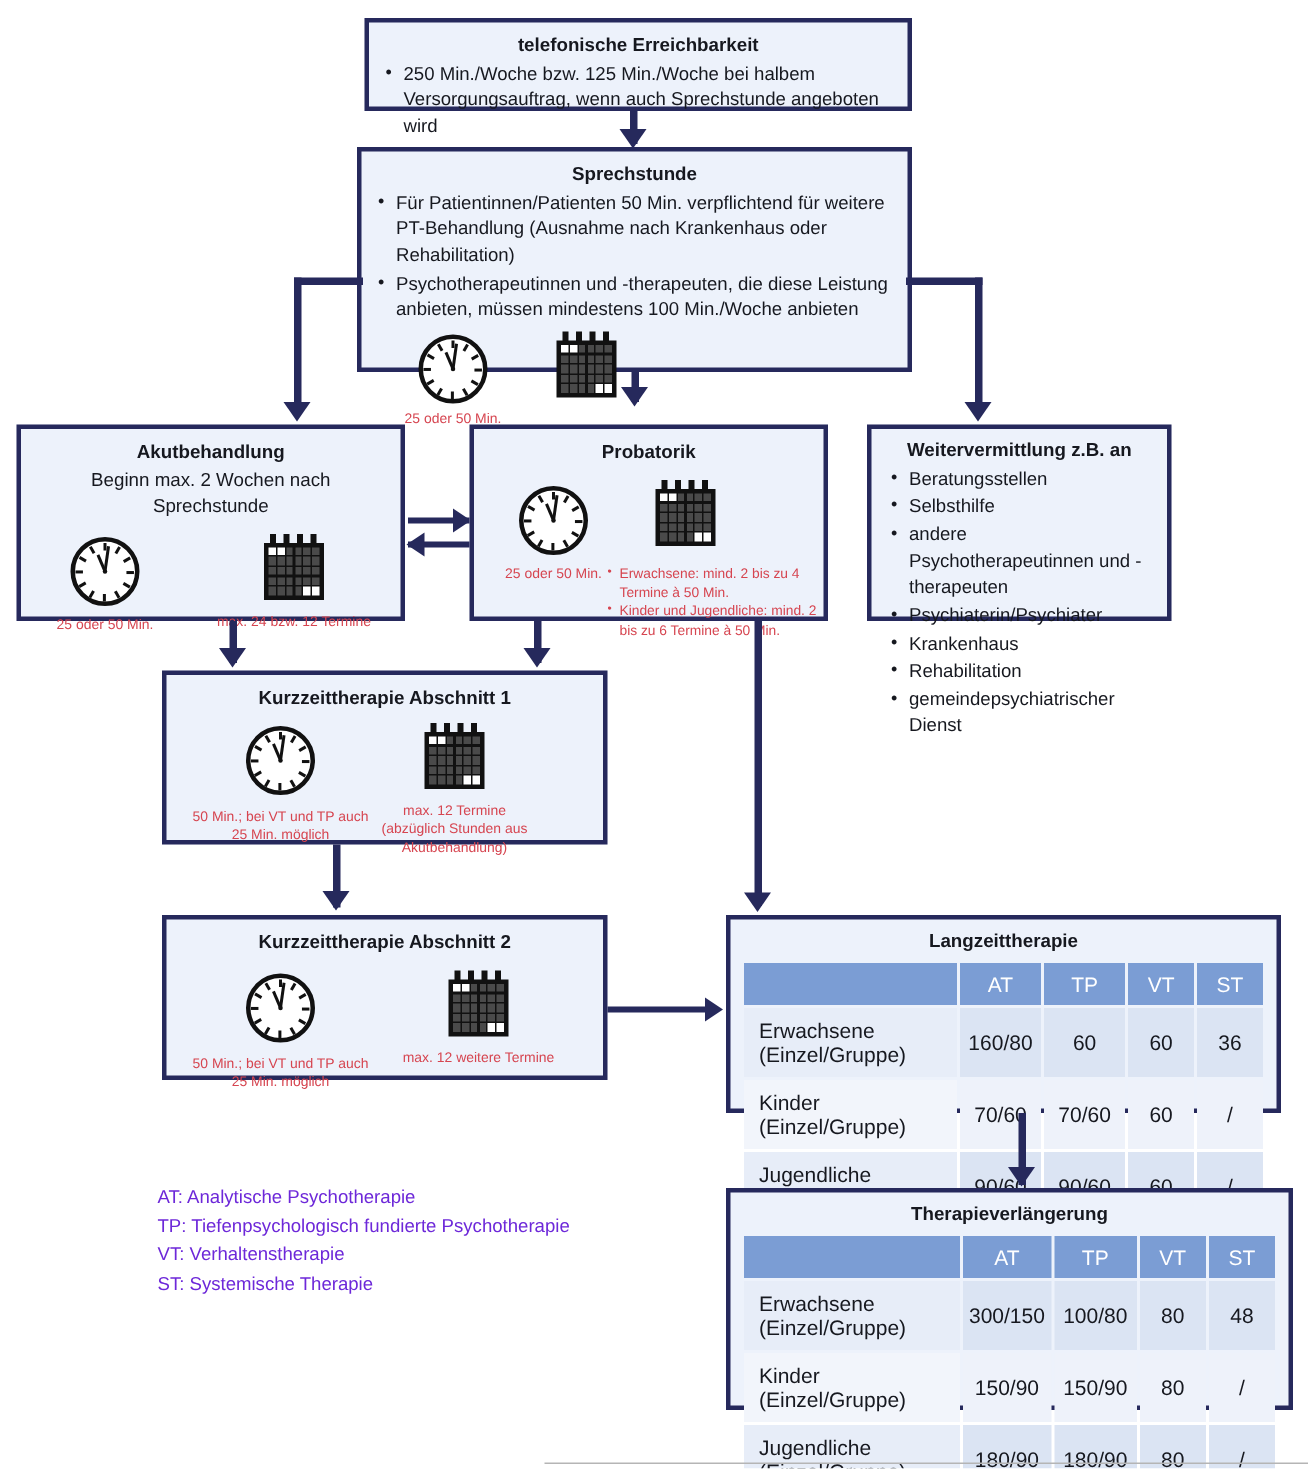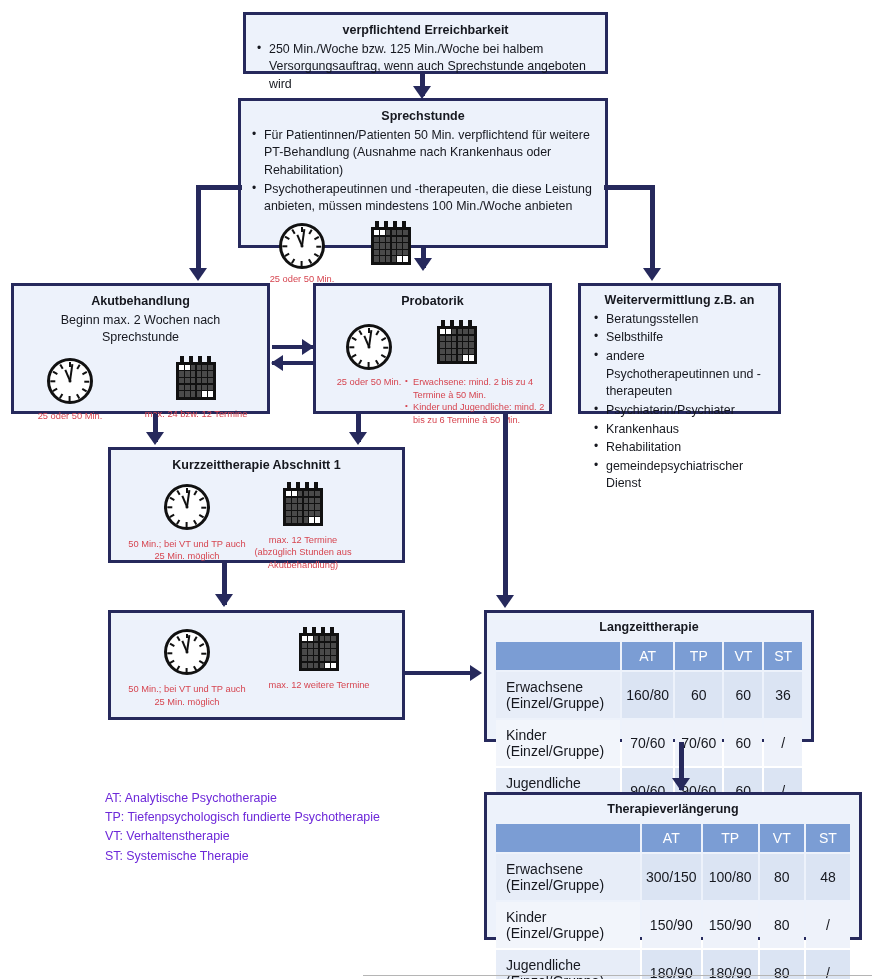--- a/index.html
+++ b/index.html
@@ -206,21 +206,21 @@
     background:#b5b5b5;
     height:1px;
   }
 </style>
 </head>
 <body>
 
 <div id="canvas">
 
   <div class="box" style="left:243px;top:12px;width:365px;height:62px;">
-    <div class="box-title">verpflichtend Erreichbarkeit</div>
+    <div class="box-title">telefonische Erreichbarkeit</div>
     <ul class="bl">
       <li>250 Min./Woche bzw. 125 Min./Woche bei halbem Versorgungsauftrag, wenn auch Sprechstunde angeboten wird</li>
     </ul>
   </div>
 
   <div class="ln" style="left:420px;top:74px;width:5px;height:22px;"></div>
   <div class="arrow-d" style="left:413px;top:86px;"></div>
 
   <div class="box" style="left:238px;top:98px;width:370px;height:150px;">
     <div class="box-title">Sprechstunde</div>
@@ -556,20 +556,21 @@
         </div>
         <div class="redcap" style="margin-top:8px;margin-left:-34px;width:108px;">max. 12 Termine (abzüglich Stunden aus Akutbehandlung)</div>
       </div>
     </div>
   </div>
 
   <div class="ln" style="left:222px;top:563px;width:5px;height:42px;"></div>
   <div class="arrow-d" style="left:215px;top:594px;"></div>
 
   <div class="box" style="left:108px;top:610px;width:297px;height:110px;">
+    <div class="box-title">Kurzzeittherapie Abschnitt 2</div>
     <div class="icons-row" style="height:78px;">
       <div style="position:absolute;left:45px;top:10px;">
         <div class="icon-clock">
           <span class="tick" style="transform:rotate(0deg)"></span>
           <span class="tick" style="transform:rotate(30deg)"></span>
           <span class="tick" style="transform:rotate(60deg)"></span>
           <span class="tick" style="transform:rotate(90deg)"></span>
           <span class="tick" style="transform:rotate(120deg)"></span>
           <span class="tick" style="transform:rotate(150deg)"></span>
           <span class="tick" style="transform:rotate(180deg)"></span>
@@ -628,21 +629,21 @@
           </div>
         </div>
         <div class="redcap" style="margin-top:8px;margin-left:-42px;width:124px;">max. 12 weitere Termine</div>
       </div>
     </div>
   </div>
 
   <div class="ln" style="left:405px;top:671px;width:72px;height:4px;"></div>
   <div class="arrow-r" style="left:470px;top:665px;"></div>
 
-  <div class="box" style="left:484px;top:610px;width:330px;height:132px;padding:5px 7px;">
+  <div class="box" style="left:484px;top:610px;width:370px;height:132px;padding:5px 7px;">
     <div class="box-title">Langzeittherapie</div>
     <table class="tbl">
       <thead>
         <tr>
           <th class="blank" style="width:42%"></th>
           <th style="width:16%">AT</th>
           <th style="width:16%">TP</th>
           <th style="width:13%">VT</th>
           <th style="width:13%">ST</th>
         </tr>

